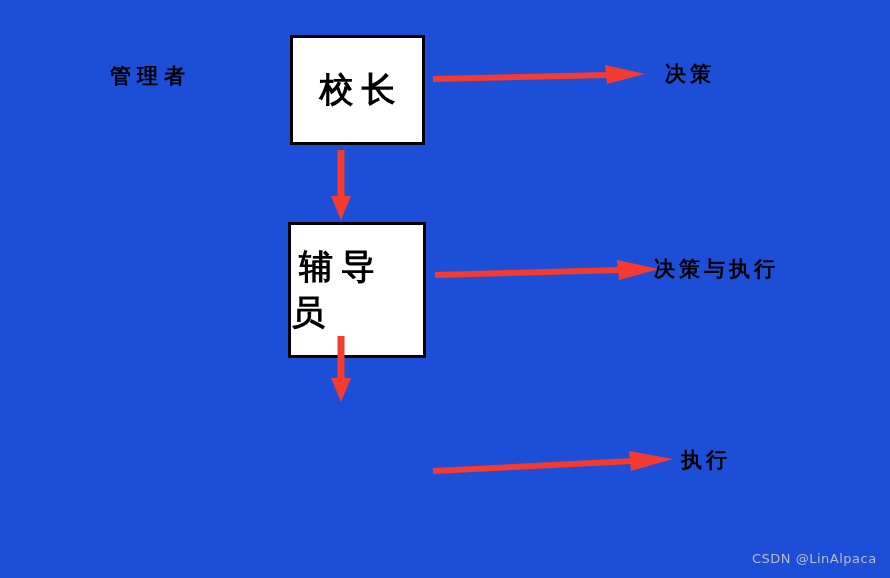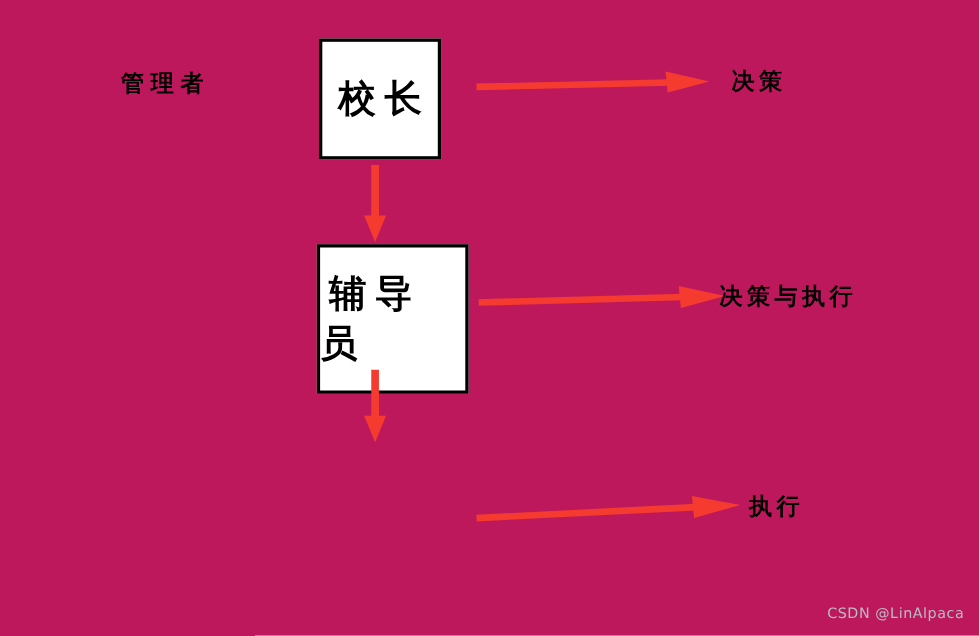--- a/index.html
+++ b/index.html
@@ -4,21 +4,21 @@
 <style>
   html, body {
     margin: 0;
     padding: 0;
     background: #ffffff;
   }
   .canvas {
     position: relative;
     width: 890px;
     height: 578px;
-    background: #be185d;
+    background: #1d4ed8;
     overflow: hidden;
     font-family: "Liberation Serif", "DejaVu Serif", serif;
     color: #000000;
   }
   .node-box {
     position: absolute;
     box-sizing: border-box;
     border: 3px solid #000000;
     background: #ffffff;
     display: flex;
@@ -52,21 +52,21 @@
   .watermark {
     position: absolute;
     font-family: "DejaVu Sans", "Liberation Sans", sans-serif;
     font-size: 13px;
     color: #b9bdc6;
     letter-spacing: 0.5px;
     white-space: nowrap;
   }
 
   
-  #box-principal   { left: 290px; top: 35px;  width: 111px; height: 110px; }
+  #box-principal   { left: 290px; top: 35px;  width: 135px; height: 110px; }
   #box-counselor   { left: 288px; top: 222px; width: 138px; height: 136px; }
   #box-student     { left: 288px; top: 406px; width: 136px; height: 112px; }
 
   #label-manager   { left: 110px; top: 62px; }
   #label-managed   { left: 98px;  top: 448px; }
 
   #out-decision            { left: 665px; top: 60px; }
   #out-decision-execution  { left: 654px; top: 255px; }
   #out-execution           { left: 681px; top: 446px; }
 

